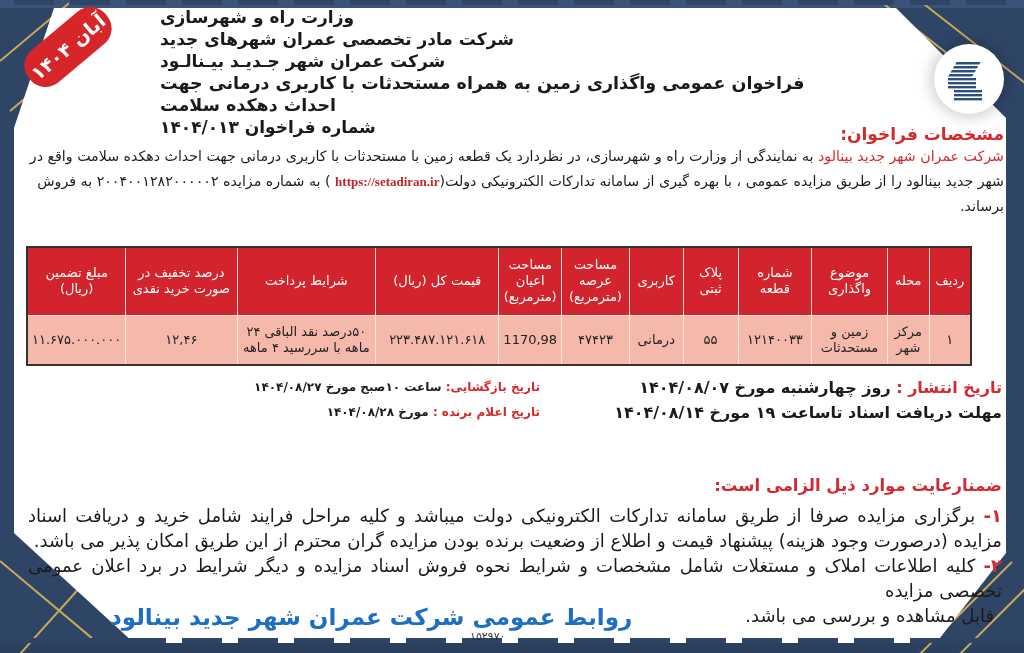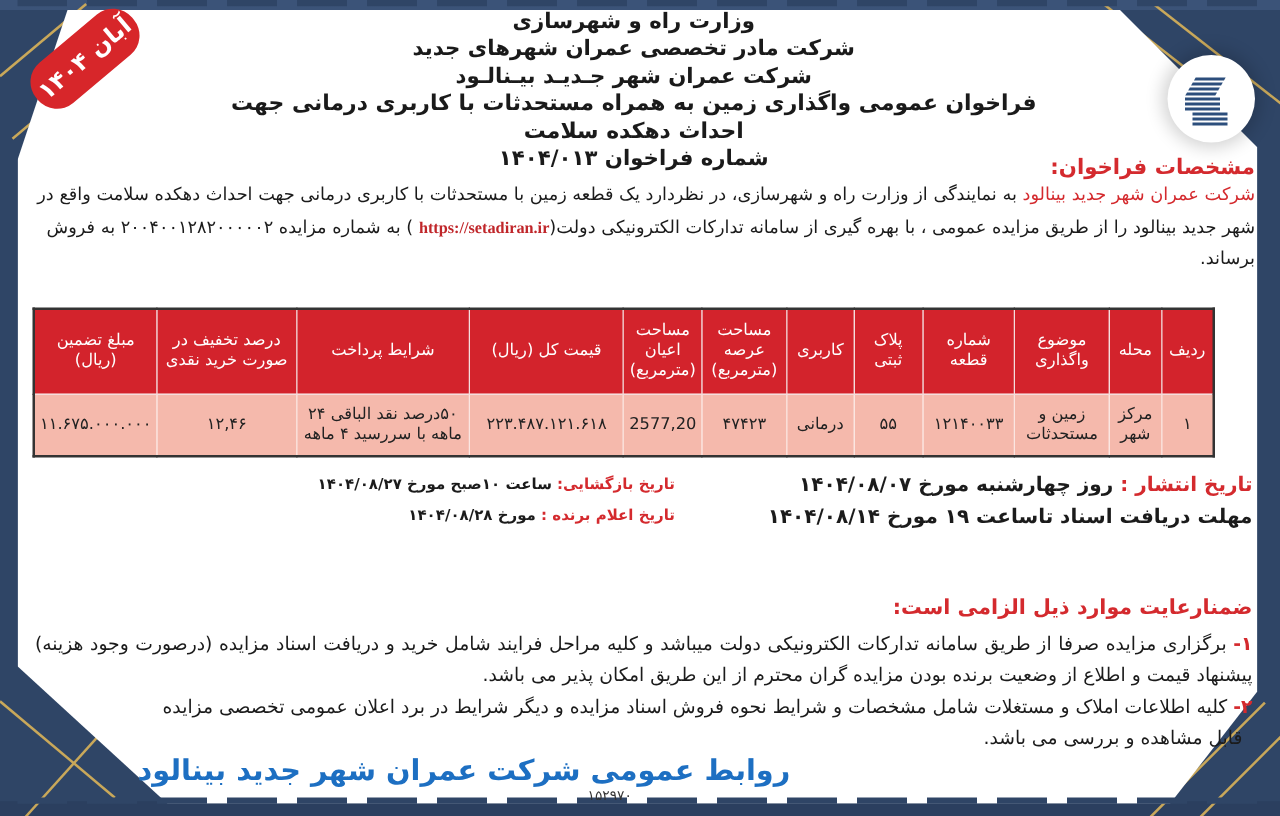--- a/index.html
+++ b/index.html
@@ -16,21 +16,21 @@
     background: #ffffff;
     clip-path: polygon(40px 0, calc(100% - 110px) 0, 100% 110px, 100% calc(100% - 90px), calc(100% - 70px) 100%, 120px 100%, 0 calc(100% - 110px), 0 120px);
   }
   .dash-top { position: absolute; top: 0; left: 14px; right: 18px; height: 5px;
     background: repeating-linear-gradient(90deg, #2f4566 0 40px, transparent 40px 56px); }
   .dash-bottom { position: absolute; bottom: 10px; left: 14px; right: 18px; height: 5px;
     background: repeating-linear-gradient(90deg, #2f4566 0 40px, transparent 40px 56px); }
 
   .content { position: absolute; left: 20px; right: 20px; top: 0; bottom: 0; direction: rtl; }
 
-  .header { position: absolute; top: 6px; left: 140px; right: 150px; text-align: center; color: #1a1a1a; font-weight: bold; }
+  .header { position: absolute; top: 6px; left: 140px; right: 150px; text-align: left; color: #1a1a1a; font-weight: bold; }
   .header .l { font-size: 17px; line-height: 22px; }
   .header .l.big { font-size: 17.5px; }
 
   .badge {
     position: absolute; left: 18px; top: 26px; width: 100px; height: 42px;
     background: #d7262a; color: #fff; border-radius: 20px;
     transform: rotate(-40deg);
     display: flex; align-items: center; justify-content: center;
     font-weight: bold; font-size: 19px; direction: rtl;
   }
@@ -61,21 +61,21 @@
     background: #f5b9ac; color: #222; font-size: 13px; line-height: 16px;
     border: 1.5px solid #fbe6e1; height: 50px; padding: 0 4px; text-align: center; vertical-align: middle;
   }
 
   .dates-right { position: absolute; top: 375px; right: 2px; width: 470px; font-size: 16px; font-weight: bold; color: #1b1b1b; }
   .dates-left { position: absolute; top: 375px; left: 90px; width: 430px; font-size: 12px; font-weight: bold; color: #1b1b1b; }
   .date-row { line-height: 25px; white-space: nowrap; }
   .date-row .lbl { color: #d42a2e; }
   .req-title { position: absolute; top: 476px; right: 2px; color: #d42a2e; font-weight: bold; font-size: 16.5px; }
 
-  .rules { position: absolute; top: 503px; right: 2px; left: 8px; font-size: 15px; line-height: 25px; color: #1b1b1b; text-align: justify; }
+  .rules { position: absolute; top: 503px; right: 2px; left: 8px; font-size: 18px; line-height: 25px; color: #1b1b1b; text-align: justify; }
   .rules .num { color: #d42a2e; font-weight: bold; }
   .rules .tail { padding-right: 8px; }
 
   .footer-sign { position: absolute; left: 90px; top: 604px; color: #1d6fc2; font-weight: bold; font-size: 23px; direction: rtl; }
   .ref-code { position: absolute; left: 450px; top: 630px; font-size: 11px; color: #333; }
 </style>
 </head>
 <body>
 
 <div class="frame"></div>
@@ -152,21 +152,21 @@
     </thead>
     <tbody>
       <tr>
         <td>۱</td>
         <td>مرکز شهر</td>
         <td>زمین و مستحدثات</td>
         <td>۱۲۱۴۰۰۳۳</td>
         <td>۵۵</td>
         <td>درمانی</td>
         <td>۴۷۴۲۳</td>
-        <td>2577,20</td>
+        <td>1170,98</td>
         <td>۲۲۳.۴۸۷.۱۲۱.۶۱۸</td>
         <td>۵۰درصد نقد الباقی ۲۴ ماهه با سررسید ۴ ماهه</td>
         <td>۱۲,۴۶</td>
         <td>۱۱.۶۷۵.۰۰۰.۰۰۰</td>
       </tr>
     </tbody>
   </table>
 
   <div class="dates-right">
     <div class="date-row">

